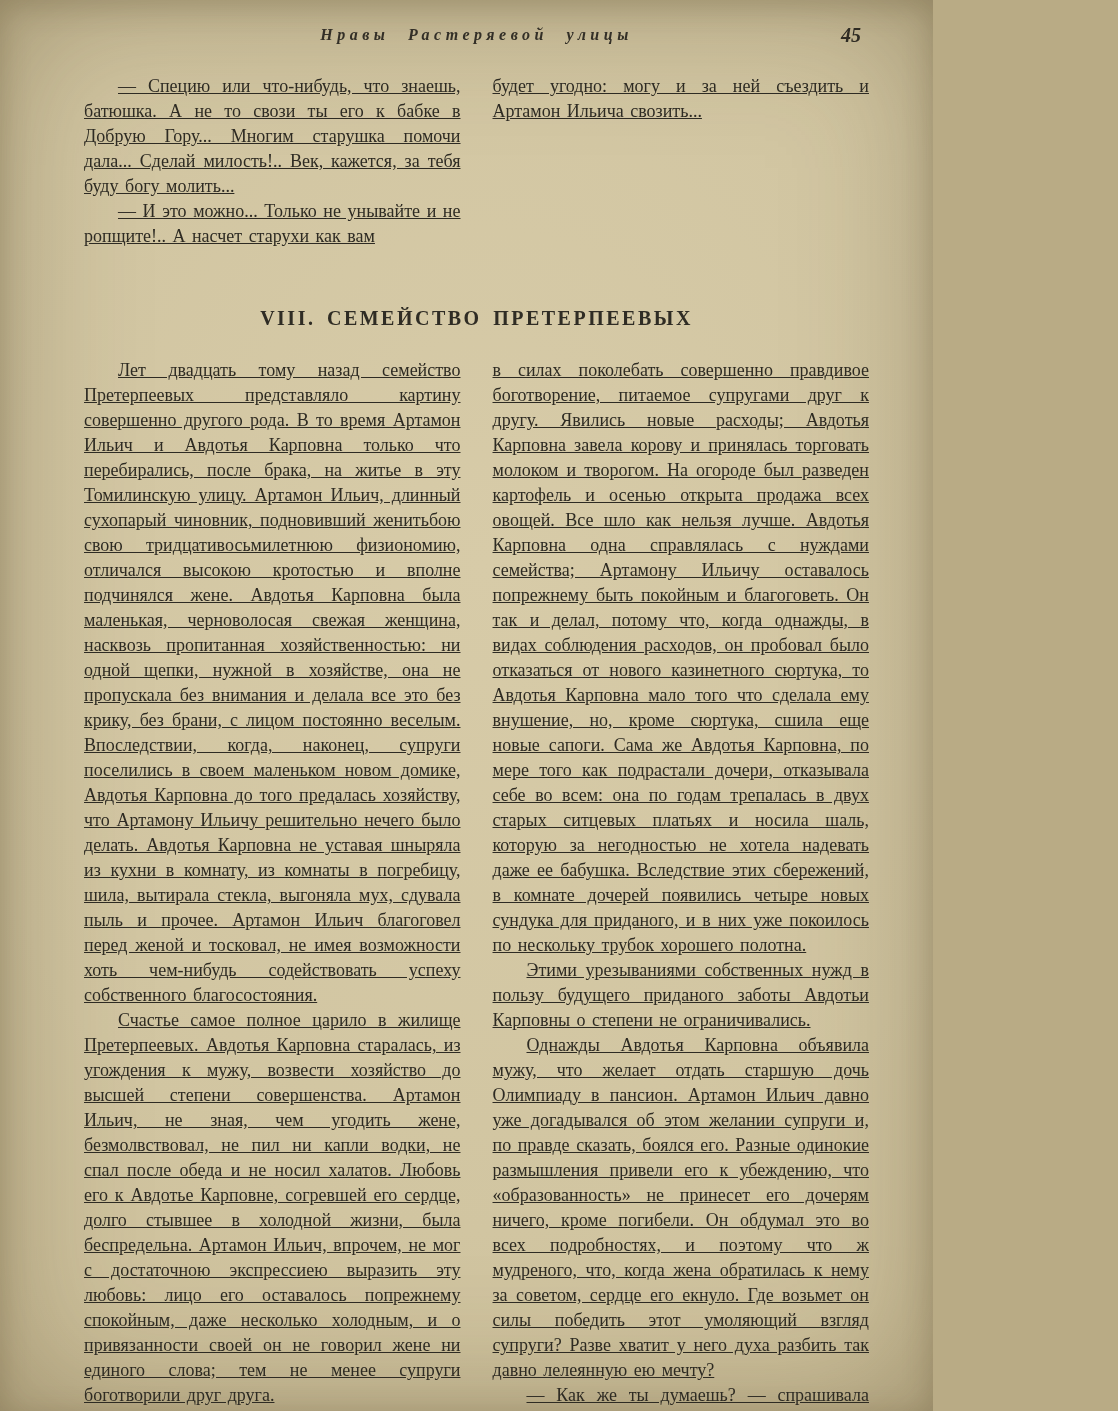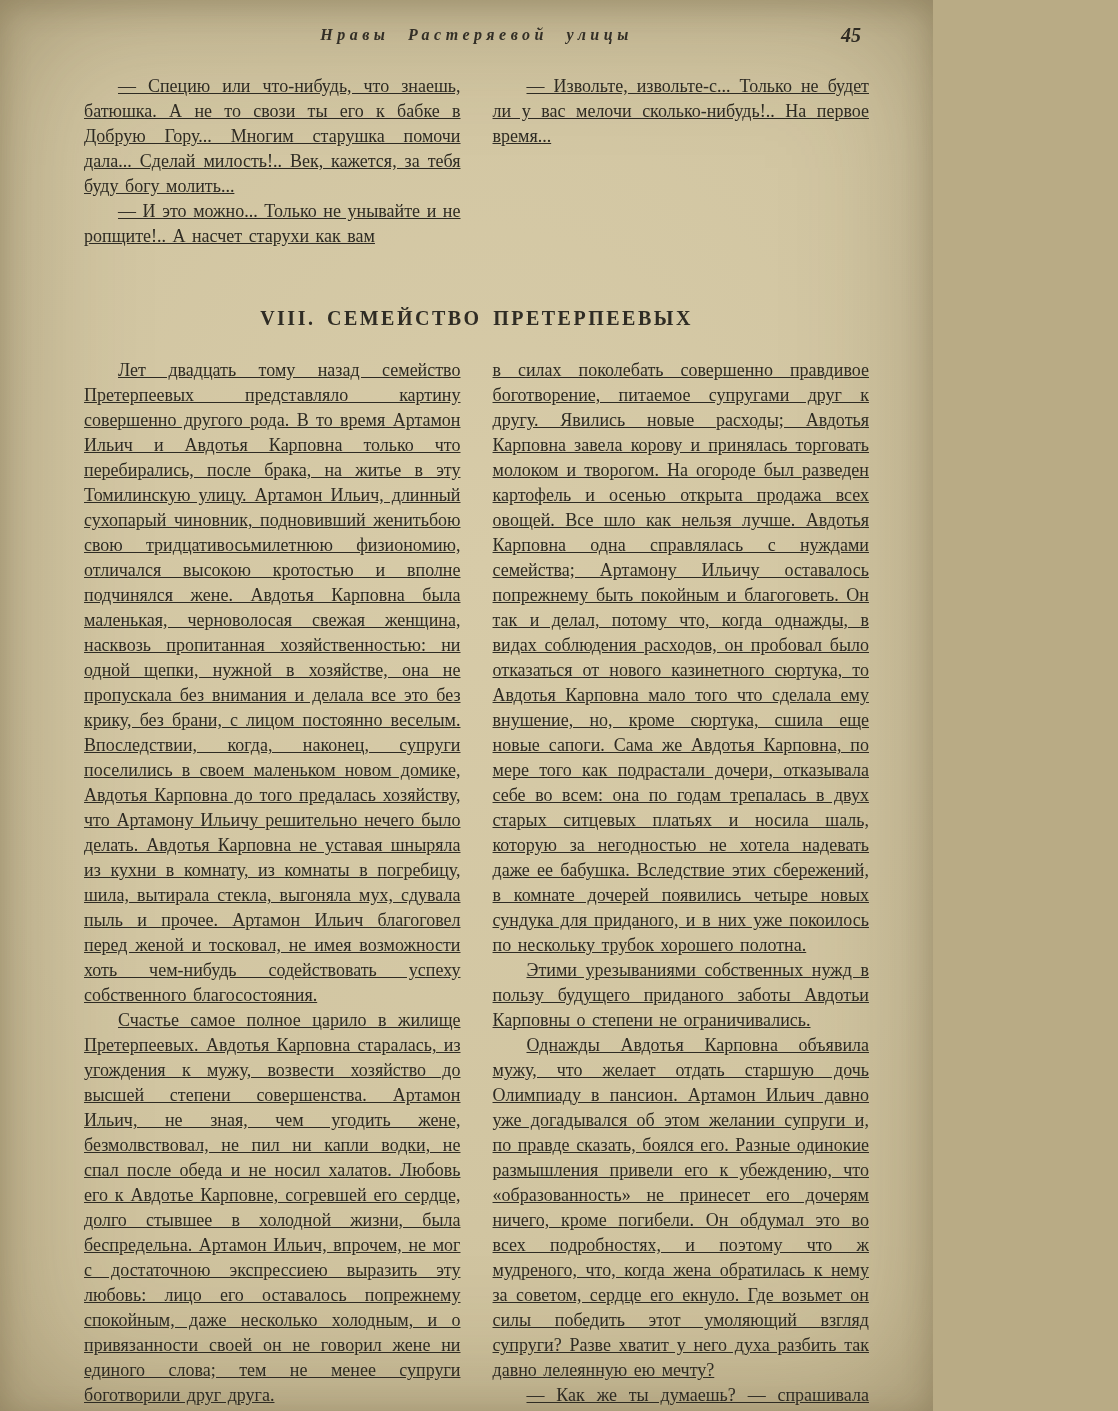--- a/index.html
+++ b/index.html
@@ -80,21 +80,21 @@
     <div class="running-title">Нравы Растеряевой улицы</div>
     <div class="page-number">45</div>
   </header>
 
   <section class="two-col top-dialogue">
     <div class="col">
       <p class="dialogue">— Специю или что-нибудь, что знаешь, батюшка. А не то свози ты его к бабке в Добрую Гору... Многим старушка помочи дала... Сделай милость!.. Век, кажется, за тебя буду богу молить...</p>
       <p class="dialogue">— И это можно... Только не унывайте и не ропщите!.. А насчет старухи как вам</p>
     </div>
     <div class="col">
-      <p class="dialogue">— Извольте, извольте-с... Только не будет ли у вас мелочи сколько-нибудь!.. На первое время...</p>
+      <p class="no-indent">будет угодно: могу и за ней съездить и Артамон Ильича свозить...</p>
     </div>
   </section>
 
   <h2 class="chapter-heading">VIII. СЕМЕЙСТВО ПРЕТЕРПЕЕВЫХ</h2>
 
   <section class="two-col body-text">
     <div class="col">
       <p>Лет двадцать тому назад семейство Претерпеевых представляло картину совершенно другого рода. В то время Артамон Ильич и Авдотья Карповна только что перебирались, после брака, на житье в эту Томилинскую улицу. Артамон Ильич, длинный сухопарый чиновник, подновивший женитьбою свою тридцативосьмилетнюю физиономию, отличался высокою кротостью и вполне подчинялся жене. Авдотья Карповна была маленькая, черноволосая свежая женщина, насквозь пропитанная хозяйственностью: ни одной щепки, нужной в хозяйстве, она не пропускала без внимания и делала все это без крику, без брани, с лицом постоянно веселым. Впоследствии, когда, наконец, супруги поселились в своем маленьком новом домике, Авдотья Карповна до того предалась хозяйству, что Артамону Ильичу решительно нечего было делать. Авдотья Карповна не уставая шныряла из кухни в комнату, из комнаты в погребицу, шила, вытирала стекла, выгоняла мух, сдувала пыль и прочее. Артамон Ильич благоговел перед женой и тосковал, не имея возможности хоть чем-нибудь содействовать успеху собственного благосостояния.</p>
       <p>Счастье самое полное царило в жилище Претерпеевых. Авдотья Карповна старалась, из угождения к мужу, возвести хозяйство до высшей степени совершенства. Артамон Ильич, не зная, чем угодить жене, безмолвствовал, не пил ни капли водки, не спал после обеда и не носил халатов. Любовь его к Авдотье Карповне, согревшей его сердце, долго стывшее в холодной жизни, была беспредельна. Артамон Ильич, впрочем, не мог с достаточною экспрессиею выразить эту любовь: лицо его оставалось попрежнему спокойным, даже несколько холодным, и о привязанности своей он не говорил жене ни единого слова; тем не менее супруги боготворили друг друга.</p>
       <p>Шли годы. У Претерпеевых явились дети, из которых остались живы только четыре дочери. Но и увеличение семейства не было еще</p>

